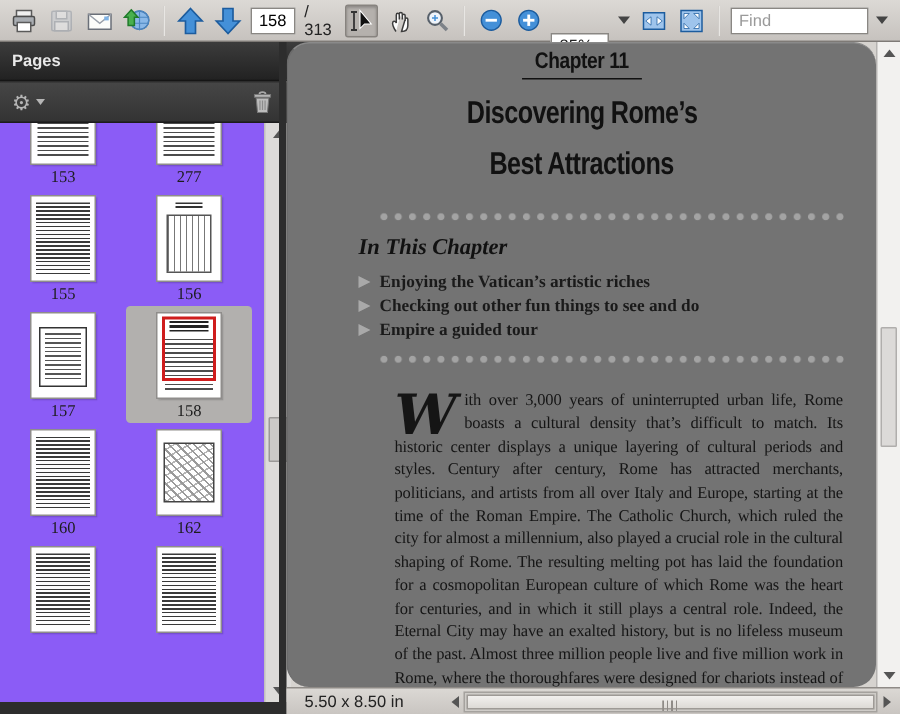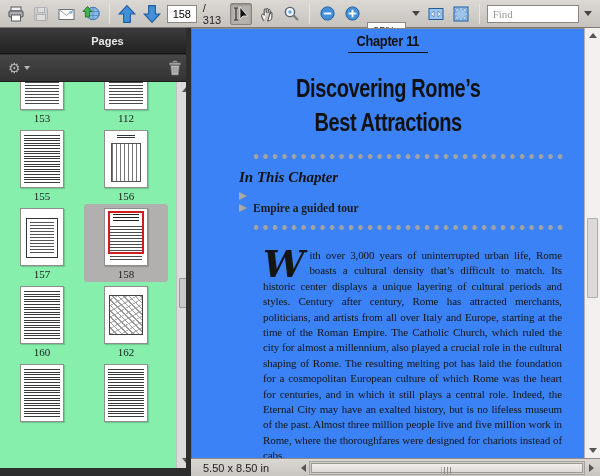--- a/index.html
+++ b/index.html
@@ -10,47 +10,47 @@
   .toolbar { position:absolute; left:0; top:0; width:600px; height:28px;
     background:linear-gradient(#dcd9d5,#c6c2be); border-bottom:1px solid #7e7a76;
     display:flex; align-items:center; padding:0 6px; gap:4px; }
   .tb-btn { width:24px; height:22px; display:flex; align-items:center; justify-content:center; border-radius:2px; }
   .tb-btn.pressed { background:#b5b1ad; border:1px solid #87837f; box-shadow:inset 0 1px 2px rgba(0,0,0,.25); }
   .tb-sep { width:1px; height:20px; background:#a39f9a; margin:0 3px; border-right:1px solid #e8e6e3; }
   .page-input { width:30px; height:18px; font-size:11px; text-align:center; border:1px solid #8a8783; background:#fff; font-family:"Liberation Sans",sans-serif; }
   .page-total { font-size:11px; color:#222; margin:12px 2px; }
   .zoom-box { width:44px; height:18px; background:#fff; border:1px solid #8a8783; font-size:11px; color:#222; display:flex; align-items:center; padding-left:5px;margin-top:35px; }
   .caret-btn { width:13px; height:18px; display:flex; align-items:center; justify-content:center; }
-  .find-box { width:92px; height:18px; border:1px solid #8a8783; background:#fff; font-size:11px; padding:0 5px; font-family:Liberation Serif, serif; color:#333; }
+  .find-box { width:92px; height:18px; border:1px solid #8a8783; background:#fff; font-size:11px; padding:0 5px; font-family:Liberation Sans, sans-serif; color:#333; }
   .find-box::placeholder { color:#9a9a9a; }
   .dis { opacity:.5; }
 
   .tri { width:0; height:0; display:inline-block; }
   .tri-down { border-left:4px solid transparent; border-right:4px solid transparent; border-top:5px solid #444; }
   .tri-up-s { border-left:4px solid transparent; border-right:4px solid transparent; border-bottom:5px solid #555; }
   .tri-down-s { border-left:4px solid transparent; border-right:4px solid transparent; border-top:5px solid #555; }
   .tri-left-s { border-top:4px solid transparent; border-bottom:4px solid transparent; border-right:5px solid #c8c8c8; }
   .tri-left-sb { border-top:4px solid transparent; border-bottom:4px solid transparent; border-right:5px solid #555; }
   .tri-right-sb { border-top:4px solid transparent; border-bottom:4px solid transparent; border-left:5px solid #555; }
 
   
   .pages-panel { position:absolute; left:0; top:28px; width:191px; height:448px; background:#2d2d2d; }
   .panel-header { position:absolute; left:0; top:0; width:231px; height:26px;
     background:linear-gradient(#3c3c3c,#222); border-bottom:1px solid #151515;
-    display:flex; align-items:center; padding:0 8px;text-align:center; }
+    display:flex; align-items:center; padding:0 8px; }
   .panel-title { color:#e9e9e9; font-size:11px; font-weight:bold; flex:1; }
   .collapse-btn { width:16px; height:13px; background:#1d1d1d; border:1px solid #4b4b4b; display:flex; align-items:center; justify-content:center; }
   .panel-tools { position:absolute; left:0; top:27px; width:191px; height:27px;
     background:linear-gradient(#464646,#333); border-bottom:1px solid #1c1c1c;
     display:flex; align-items:center; padding:0 8px; }
   .gear { color:#b5b5b5; font-size:14px; line-height:14px; }
   .gear-caret { border-left:3px solid transparent; border-right:3px solid transparent; border-top:4px solid #b5b5b5; margin-left:3px; }
   .tools-spacer { flex:1; }
 
-  .thumbs { position:absolute; left:0; top:54px; width:194px; height:386px; background:#86efac; overflow:hidden; }
+  .thumbs { position:absolute; left:0; top:54px; width:194px; height:386px; background:#8b5cf6; overflow:hidden; }
   .thumb-grid { position:absolute; left:0; top:-34px; width:168px; display:flex; flex-wrap:wrap; }
   .thumb-cell { width:84px; height:78px; display:flex; flex-direction:column; align-items:center; padding-top:4px; border-radius:3px; }
   .thumb-cell.selected { background:#b2b0ae; }
   .thumb-page { position:relative; width:44px; height:58px; background:#fff; border:1px solid #8f8d8b; box-shadow:1px 1px 1px rgba(0,0,0,.15); }
   .thumb-num { font-family:"Liberation Serif",serif; font-size:11px; color:#1c1c1c; margin-top:2px; }
 
   .p-text::before { content:""; position:absolute; left:4px; right:4px; top:5px; bottom:5px;
     background:repeating-linear-gradient(to bottom,#4c4c4c 0 1px,transparent 1px 3px); }
   .p-dense::before { content:""; position:absolute; left:3px; right:3px; top:4px; bottom:4px;
     background:repeating-linear-gradient(to bottom,#3a3a3a 0 1px,transparent 1px 2.6px); }
@@ -67,27 +67,27 @@
   .p-title158::after { content:""; position:absolute; left:5px; right:5px; top:17px; bottom:5px;
     background:repeating-linear-gradient(to bottom,#4c4c4c 0 1px,transparent 1px 3px); }
   .red-view-rect { position:absolute; left:3px; right:3px; top:2px; bottom:11px; border:2px solid #cf1d1d; z-index:2; }
 
   .panel-scrollbar { position:absolute; right:0; top:0; width:18px; height:386px; background:#dddbd9; border-left:1px solid #c2c0be; }
   .pscroll-btn { position:absolute; left:0; width:18px; height:15px; display:flex; align-items:center; justify-content:center; }
   .pscroll-thumb { position:absolute; left:2px; top:196px; width:13px; height:30px; background:#cbc9c7; border:1px solid #9b9997; border-radius:1px; }
   .panel-right-edge { position:absolute; right:0; top:0; width:5px; height:448px; background:#2d2d2d; }
 
   
-  .doc-area { position:absolute; left:191px; top:28px; width:393px; height:430px; background:#3b82f6;
-    border-left:1px solid #6b6b6b; border-top:1px solid #8a8a8a; overflow:hidden; }
+  .doc-area { position:absolute; left:191px; top:28px; width:393px; height:430px; background:#737373;
+    border-left:1px solid #6b6b6b; border-top:1px solid #8a8a8a; overflow:hidden;border-radius:15px; }
   .doc-content { padding-top:3px; color:#111; }
   .chapter-label { text-align:center; }
   .chapter-label span { display:inline-block; font-weight:bold; font-size:15px; letter-spacing:-.3px;
     transform:scaleX(.85); border-bottom:1.5px solid #111; padding:0 10px 3px; }
-  .main-title { text-align:center; margin-top:18px; font-weight:bold; font-size:25px; line-height:34px; letter-spacing:-.5px; }
+  .main-title { text-align:center; margin-top:6px; font-weight:bold; font-size:21px; line-height:34px; letter-spacing:-.5px; }
   .main-title div { display:inline-block; transform:scaleX(.8); }
   .intro { margin:14px 16px 0 47px; }
   .dots { height:7px; margin-left:14px; margin-right:2px;
     background-image:radial-gradient(circle at 3px 3.5px,#a3a3a3 2.1px,transparent 2.6px); background-size:9.5px 7px; background-repeat:repeat-x; }
   .itc-heading { font-family:Liberation Serif, serif; font-style:italic; font-weight:bold; font-size:15px; margin:9px 0 6px; }
   .itc-item { display:flex; align-items:center; font-family:"Liberation Serif",serif; font-weight:600; font-size:11.5px; line-height:16px; color:#1a1a1a; }
   .itc-tri { width:0; height:0; border-top:4px solid transparent; border-bottom:4px solid transparent; border-left:8px solid #a9a9a9; margin-right:6px; filter:drop-shadow(0.5px 0.5px 0 #777); }
   .dots.bottom { margin-top:8px; }
   .body-para { font-family:"Liberation Serif",serif; font-size:11px; line-height:15.4px; letter-spacing:-.1px;
     text-align:justify; color:#151515; margin:0 22px 0 71px; }
@@ -263,21 +263,21 @@
   </div>
 
   <div class="thumbs">
     <div class="thumb-grid">
       <div class="thumb-cell">
         <div class="thumb-page p-text"></div>
         <div class="thumb-num">153</div>
       </div>
       <div class="thumb-cell">
         <div class="thumb-page p-text"></div>
-        <div class="thumb-num">112</div>
+        <div class="thumb-num">277</div>
       </div>
       <div class="thumb-cell">
         <div class="thumb-page p-dense"></div>
         <div class="thumb-num">155</div>
       </div>
       <div class="thumb-cell">
         <div class="thumb-page p-cover"></div>
         <div class="thumb-num">156</div>
       </div>
       <div class="thumb-cell">
@@ -323,20 +323,25 @@
     <div class="chapter-label"><span>Chapter 11</span></div>
     <div class="main-title">
       <div>Discovering Rome’s</div><br>
       <div>Best Attractions</div>
     </div>
     <div class="intro">
       <div class="dots"></div>
       <div class="itc-heading">In This Chapter</div>
       <div class="itc-item">
           <span class="itc-tri"></span>
+          <span>Enjoying the Vatican’s artistic riches</span>
+        </div>
+      <div class="itc-item">
+          <span class="itc-tri"></span>
+          <span>Checking out other fun things to see and do</span>
         </div>
       <div class="itc-item">
           <span class="itc-tri"></span>
           <span>Empire a guided tour</span>
         </div>
       <div class="dots bottom"></div>
     </div>
     <p class="body-para first"><span class="dropcap">W</span><span>ith over 3,000 years of uninterrupted urban life, Rome boasts a cultural density that’s difficult to match. Its historic center displays a unique layering of cultural periods and styles. Century after century, Rome has attracted merchants, politicians, and artists from all over Italy and Europe, starting at the time of the Roman Empire. The Catholic Church, which ruled the city for almost a millennium, also played a crucial role in the cultural shaping of Rome. The resulting melting pot has laid the foundation for a cosmopolitan European culture of which Rome was the heart for centuries, and in which it still plays a central role. Indeed, the Eternal City may have an exalted history, but is no lifeless museum of the past. Almost three million people live and five million work in Rome, where the thoroughfares were designed for chariots instead of cabs.</span></p>
 
   </div>

